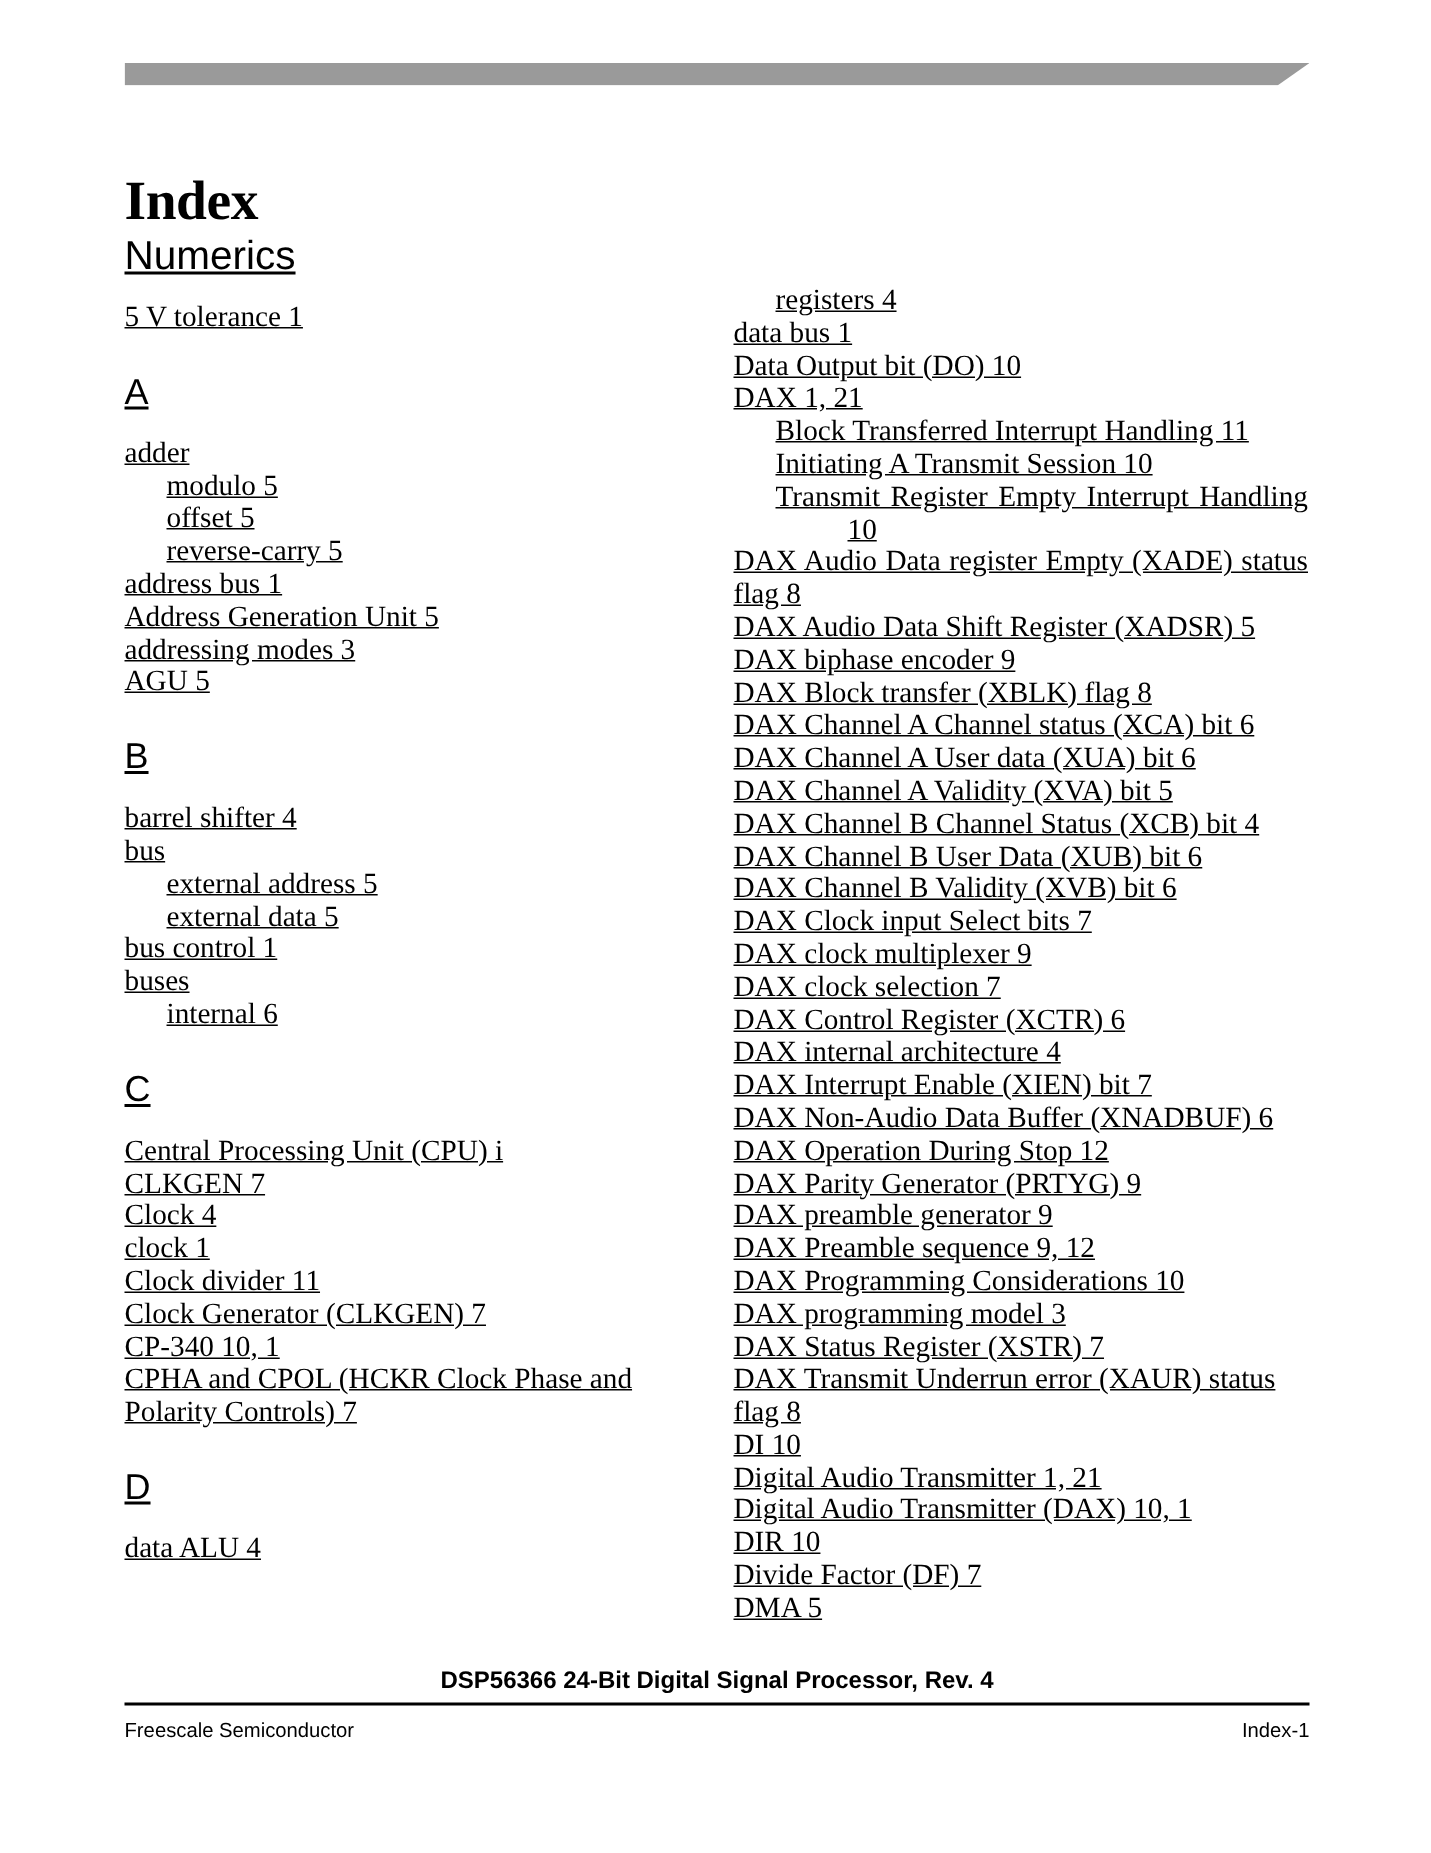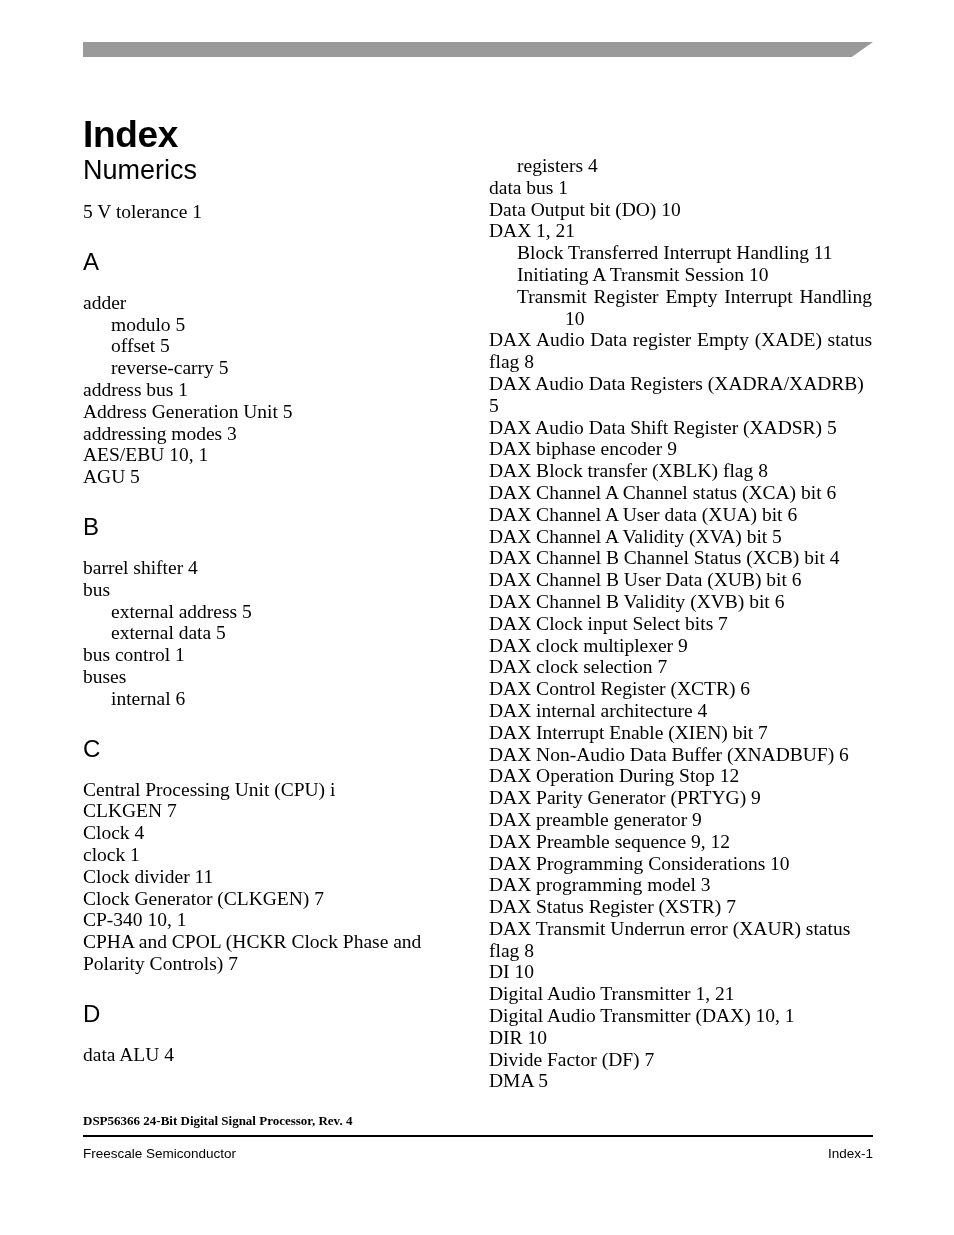--- a/index.html
+++ b/index.html
@@ -30,43 +30,44 @@
     background: #9a9a9a;
     
     clip-path: polygon(0 0, 100% 0, 97.3% 100%, 0 100%);
   }
 
   
   .page-title {
     position: absolute;
     left: 83px;
     top: 88px;
-    font-family: Liberation Sans, sans-serif;
+    font-family: Liberation Serif, serif;
     font-weight: bold;
     font-size: 37px;
     line-height: 44px;
     letter-spacing: -0.3px;
   }
 
   
   .columns {
     position: absolute;
     left: 83px;
     top: 155px;
     width: 790px;
     height: 935px;
   }
   .col {
     position: absolute;
     top: 0;
     width: 383px;
     height: 100%;
+    text-decoration: underline;
   }
   .col-left  { left: 0; }
-  .col-right { left: 406px; }
+  .col-right { left: 406px; margin-top: 35px; }
 
   
   .sec-heading {
     font-family: "Liberation Sans", "DejaVu Sans", sans-serif;
     font-weight: normal;
     font-size: 27px;
     line-height: 30px;
     margin: 0 0 16px 0;
   }
   .sec-letter {
@@ -105,24 +106,24 @@
   }
 
   
   .footer {
     position: absolute;
     left: 83px;
     top: 1112px;
     width: 790px;
   }
   .footer-doc {
-    text-align: left;
-    font-family: Liberation Serif, serif;
+    text-align: center;
+    font-family: Liberation Sans, sans-serif;
     font-weight: bold;
-    font-size: 13px;
+    font-size: 16px;
     line-height: 18px;
     padding-bottom: 5px;
   }
   .footer-rule {
     height: 1.6px;
     background: #000000;
     width: 100%;
   }
   .footer-row {
     display: flex;
@@ -148,21 +149,20 @@
       <div class="sec-heading">Numerics</div>
       <div class="entry">5 V tolerance 1</div>
       <div class="sec-letter">A</div>
       <div class="entry">adder</div>
       <div class="entry sub">modulo 5</div>
       <div class="entry sub">offset 5</div>
       <div class="entry sub">reverse-carry 5</div>
       <div class="entry">address bus 1</div>
       <div class="entry">Address Generation Unit 5</div>
       <div class="entry">addressing modes 3</div>
-      <div class="entry">AES/EBU 10, 1</div>
       <div class="entry">AGU 5</div>
       <div class="sec-letter">B</div>
       <div class="entry">barrel shifter 4</div>
       <div class="entry">bus</div>
       <div class="entry sub">external address 5</div>
       <div class="entry sub">external data 5</div>
       <div class="entry">bus control 1</div>
       <div class="entry">buses</div>
       <div class="entry sub">internal 6</div>
       <div class="sec-letter">C</div>
@@ -179,21 +179,20 @@
     </div>
   <div class="col col-right" id="col-right">
       <div class="entry sub">registers 4</div>
       <div class="entry">data bus 1</div>
       <div class="entry">Data Output bit (DO) 10</div>
       <div class="entry">DAX 1, 21</div>
       <div class="entry sub">Block Transferred Interrupt Handling 11</div>
       <div class="entry sub">Initiating A Transmit Session 10</div>
       <div class="entry sub justify-deep">Transmit Register Empty Interrupt Handling <span class="cont-indent"></span><span>10</span></div>
       <div class="entry justify">DAX Audio Data register Empty (XADE) status flag 8</div>
-      <div class="entry">DAX Audio Data Registers (XADRA/XADRB) 5</div>
       <div class="entry">DAX Audio Data Shift Register (XADSR) 5</div>
       <div class="entry">DAX biphase encoder 9</div>
       <div class="entry">DAX Block transfer (XBLK) flag 8</div>
       <div class="entry">DAX Channel A Channel status (XCA) bit 6</div>
       <div class="entry">DAX Channel A User data (XUA) bit 6</div>
       <div class="entry">DAX Channel A Validity (XVA) bit 5</div>
       <div class="entry">DAX Channel B Channel Status (XCB) bit 4</div>
       <div class="entry">DAX Channel B User Data (XUB) bit 6</div>
       <div class="entry">DAX Channel B Validity (XVB) bit 6</div>
       <div class="entry">DAX Clock input Select bits 7</div>

